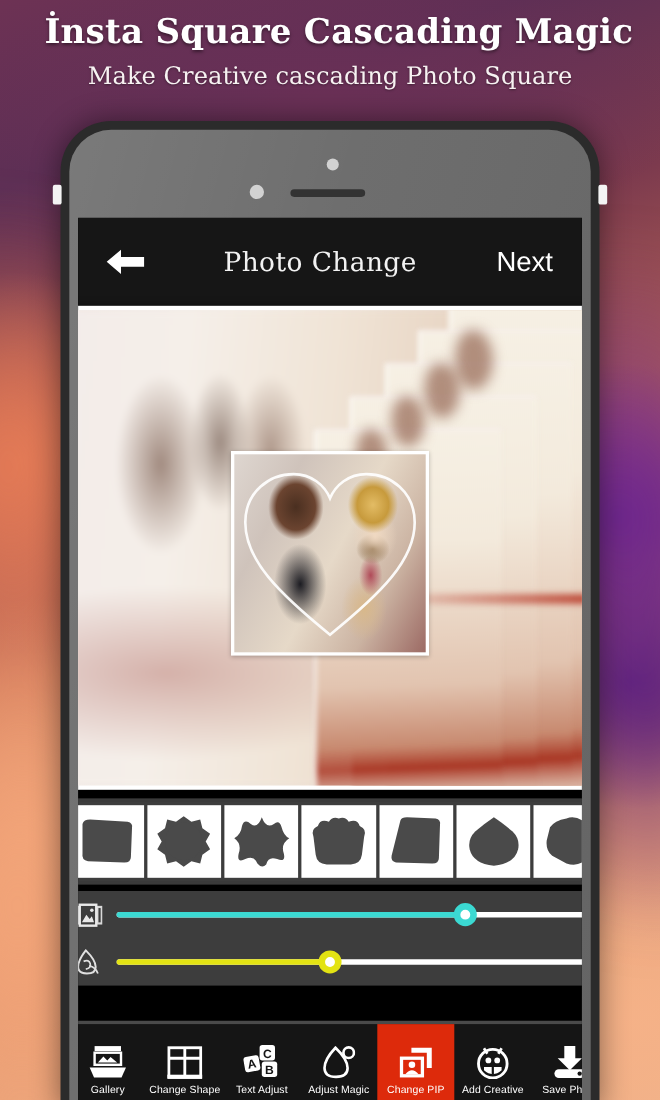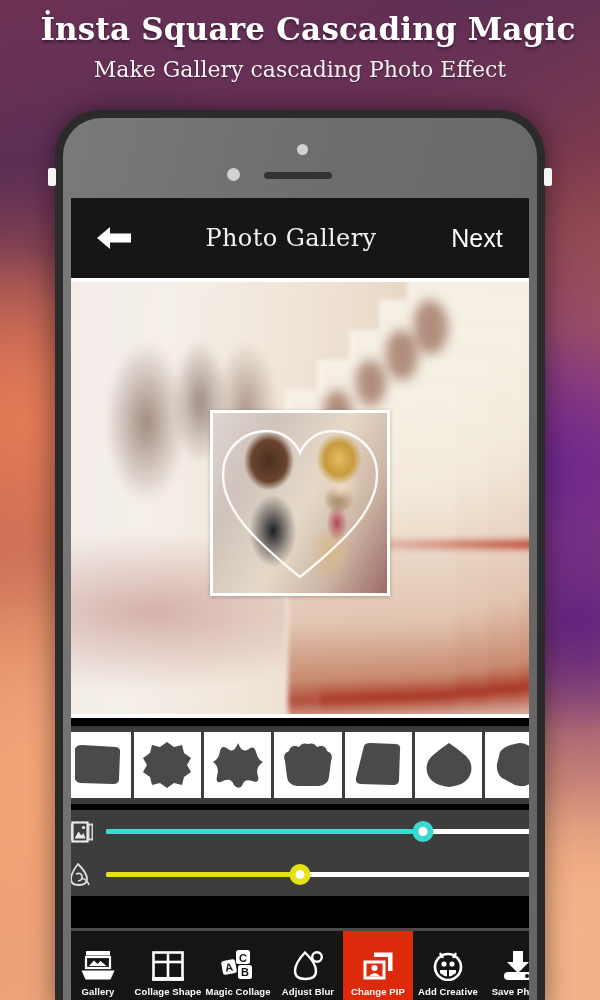--- a/index.html
+++ b/index.html
@@ -263,50 +263,50 @@
     display:flex; flex-direction:column;
     align-items:center; justify-content:center;
     gap:5px;
     cursor:pointer;
   }
   .tool.active { background:#dd2a0b; }
   .tool-icon { height:36px; display:flex; align-items:flex-end; }
   .tool-label {
     font-family:"Liberation Sans", sans-serif;
     font-size:9.5px; color:#ffffff;
-    letter-spacing:0.1px; white-space:nowrap;font-weight:bold;
+    letter-spacing:0.1px; white-space:nowrap;
   }
 </style>
 </head>
 <body>
 
 <div id="promo-bg"></div>
 <div id="promo-bg-blur"></div>
 
 <div id="promo-header">
   <div id="promo-title">İnsta Square Cascading Magic</div>
-  <div id="promo-subtitle">Make Gallery cascading Photo Effect</div>
+  <div id="promo-subtitle">Make Creative cascading Photo Square</div>
 </div>
 
 <div id="phone">
   <div id="phone-inner">
     <div id="phone-sheen"></div>
     <div class="bezel-dot" id="sensor-dot-top"></div>
     <div class="bezel-dot" id="sensor-dot-side"></div>
     <div id="earpiece"></div>
 
     <div id="app-screen">
 
       <div id="app-topbar">
         <div id="back-button">
           <svg id="back-arrow" width="38" height="26" viewBox="0 0 38 26">
             <path d="M2 13 L15 2 L15 8.6 L36 8.6 L36 17.4 L15 17.4 L15 24 Z" fill="#ffffff"></path>
           </svg>
         </div>
-        <div id="app-title">Photo Gallery</div>
+        <div id="app-title">Photo Change</div>
         <div id="next-button">Next</div>
       </div>
 
       <div id="canvas-wrap">
         <div id="canvas">
           <div id="photo-base"></div>
 
           <div class="cascade" style="left:358px; top:-10px; width:170px; height:460px;"></div>
           <div class="cascade" style="left:330px; top:18px; width:170px; height:430px;"></div>
           <div class="cascade" style="left:300px; top:48px; width:170px; height:400px;"></div>
@@ -428,45 +428,45 @@
 
         <div class="tool">
           <div class="tool-icon">
             <svg width="32" height="30" viewBox="0 0 32 30">
               <rect x="1.5" y="1.5" width="29" height="27" fill="none" stroke="#fff" stroke-width="2.6"></rect>
               <line x1="16" y1="1.5" x2="16" y2="28.5" stroke="#fff" stroke-width="2.6"></line>
               <line x1="1.5" y1="11" x2="30.5" y2="11" stroke="#fff" stroke-width="2.6"></line>
               <rect x="0" y="26" width="32" height="3.5" fill="#fff"></rect>
             </svg>
           </div>
-          <div class="tool-label">Collage Shape</div>
+          <div class="tool-label">Change Shape</div>
         </div>
 
         <div class="tool">
           <div class="tool-icon">
             <svg width="34" height="31" viewBox="0 0 34 31">
               <rect x="15" y="0" width="14" height="14" rx="2.5" fill="#fff"></rect>
               <text x="22" y="11.5" font-family="Liberation Sans, sans-serif" font-size="11" font-weight="bold" fill="#151515" text-anchor="middle">C</text>
               <rect x="1" y="10" width="14" height="14" rx="2.5" fill="#fff" transform="rotate(-10 8 17)"></rect>
               <text x="8" y="21" font-family="Liberation Sans, sans-serif" font-size="11" font-weight="bold" fill="#151515" text-anchor="middle" transform="rotate(-10 8 17)">A</text>
               <rect x="17" y="15" width="14" height="14" rx="2.5" fill="#fff"></rect>
               <text x="24" y="26" font-family="Liberation Sans, sans-serif" font-size="11" font-weight="bold" fill="#151515" text-anchor="middle">B</text>
             </svg>
           </div>
-          <div class="tool-label">Magic Collage</div>
+          <div class="tool-label">Text Adjust</div>
         </div>
 
         <div class="tool">
           <div class="tool-icon">
             <svg width="30" height="30" viewBox="0 0 30 30">
               <path d="M12 1.5 Q23 12 23 20 Q23 28 12.5 28 Q2 28 2 20 Q2 12 12 1.5 Z" fill="none" stroke="#fff" stroke-width="2.4"></path>
               <circle cx="24" cy="6" r="4.8" fill="none" stroke="#fff" stroke-width="2.4"></circle>
             </svg>
           </div>
-          <div class="tool-label">Adjust Blur</div>
+          <div class="tool-label">Adjust Magic</div>
         </div>
 
         <div class="tool active" style="background: rgb(221, 42, 11);">
           <div class="tool-icon">
             <svg width="32" height="30" viewBox="0 0 32 30">
               <path d="M12 1.5 L30.5 1.5 L30.5 20 L26 20 L26 6 L12 6 Z" fill="#fff"></path>
               <rect x="1.5" y="9.5" width="22" height="19" fill="#fff"></rect>
               <rect x="4.5" y="12.5" width="16" height="13" fill="#dd2a0b"></rect>
               <circle cx="12.5" cy="17" r="3" fill="#fff"></circle>
               <path d="M6.5 25.5 Q12.5 18.5 18.5 25.5 Z" fill="#fff"></path>

